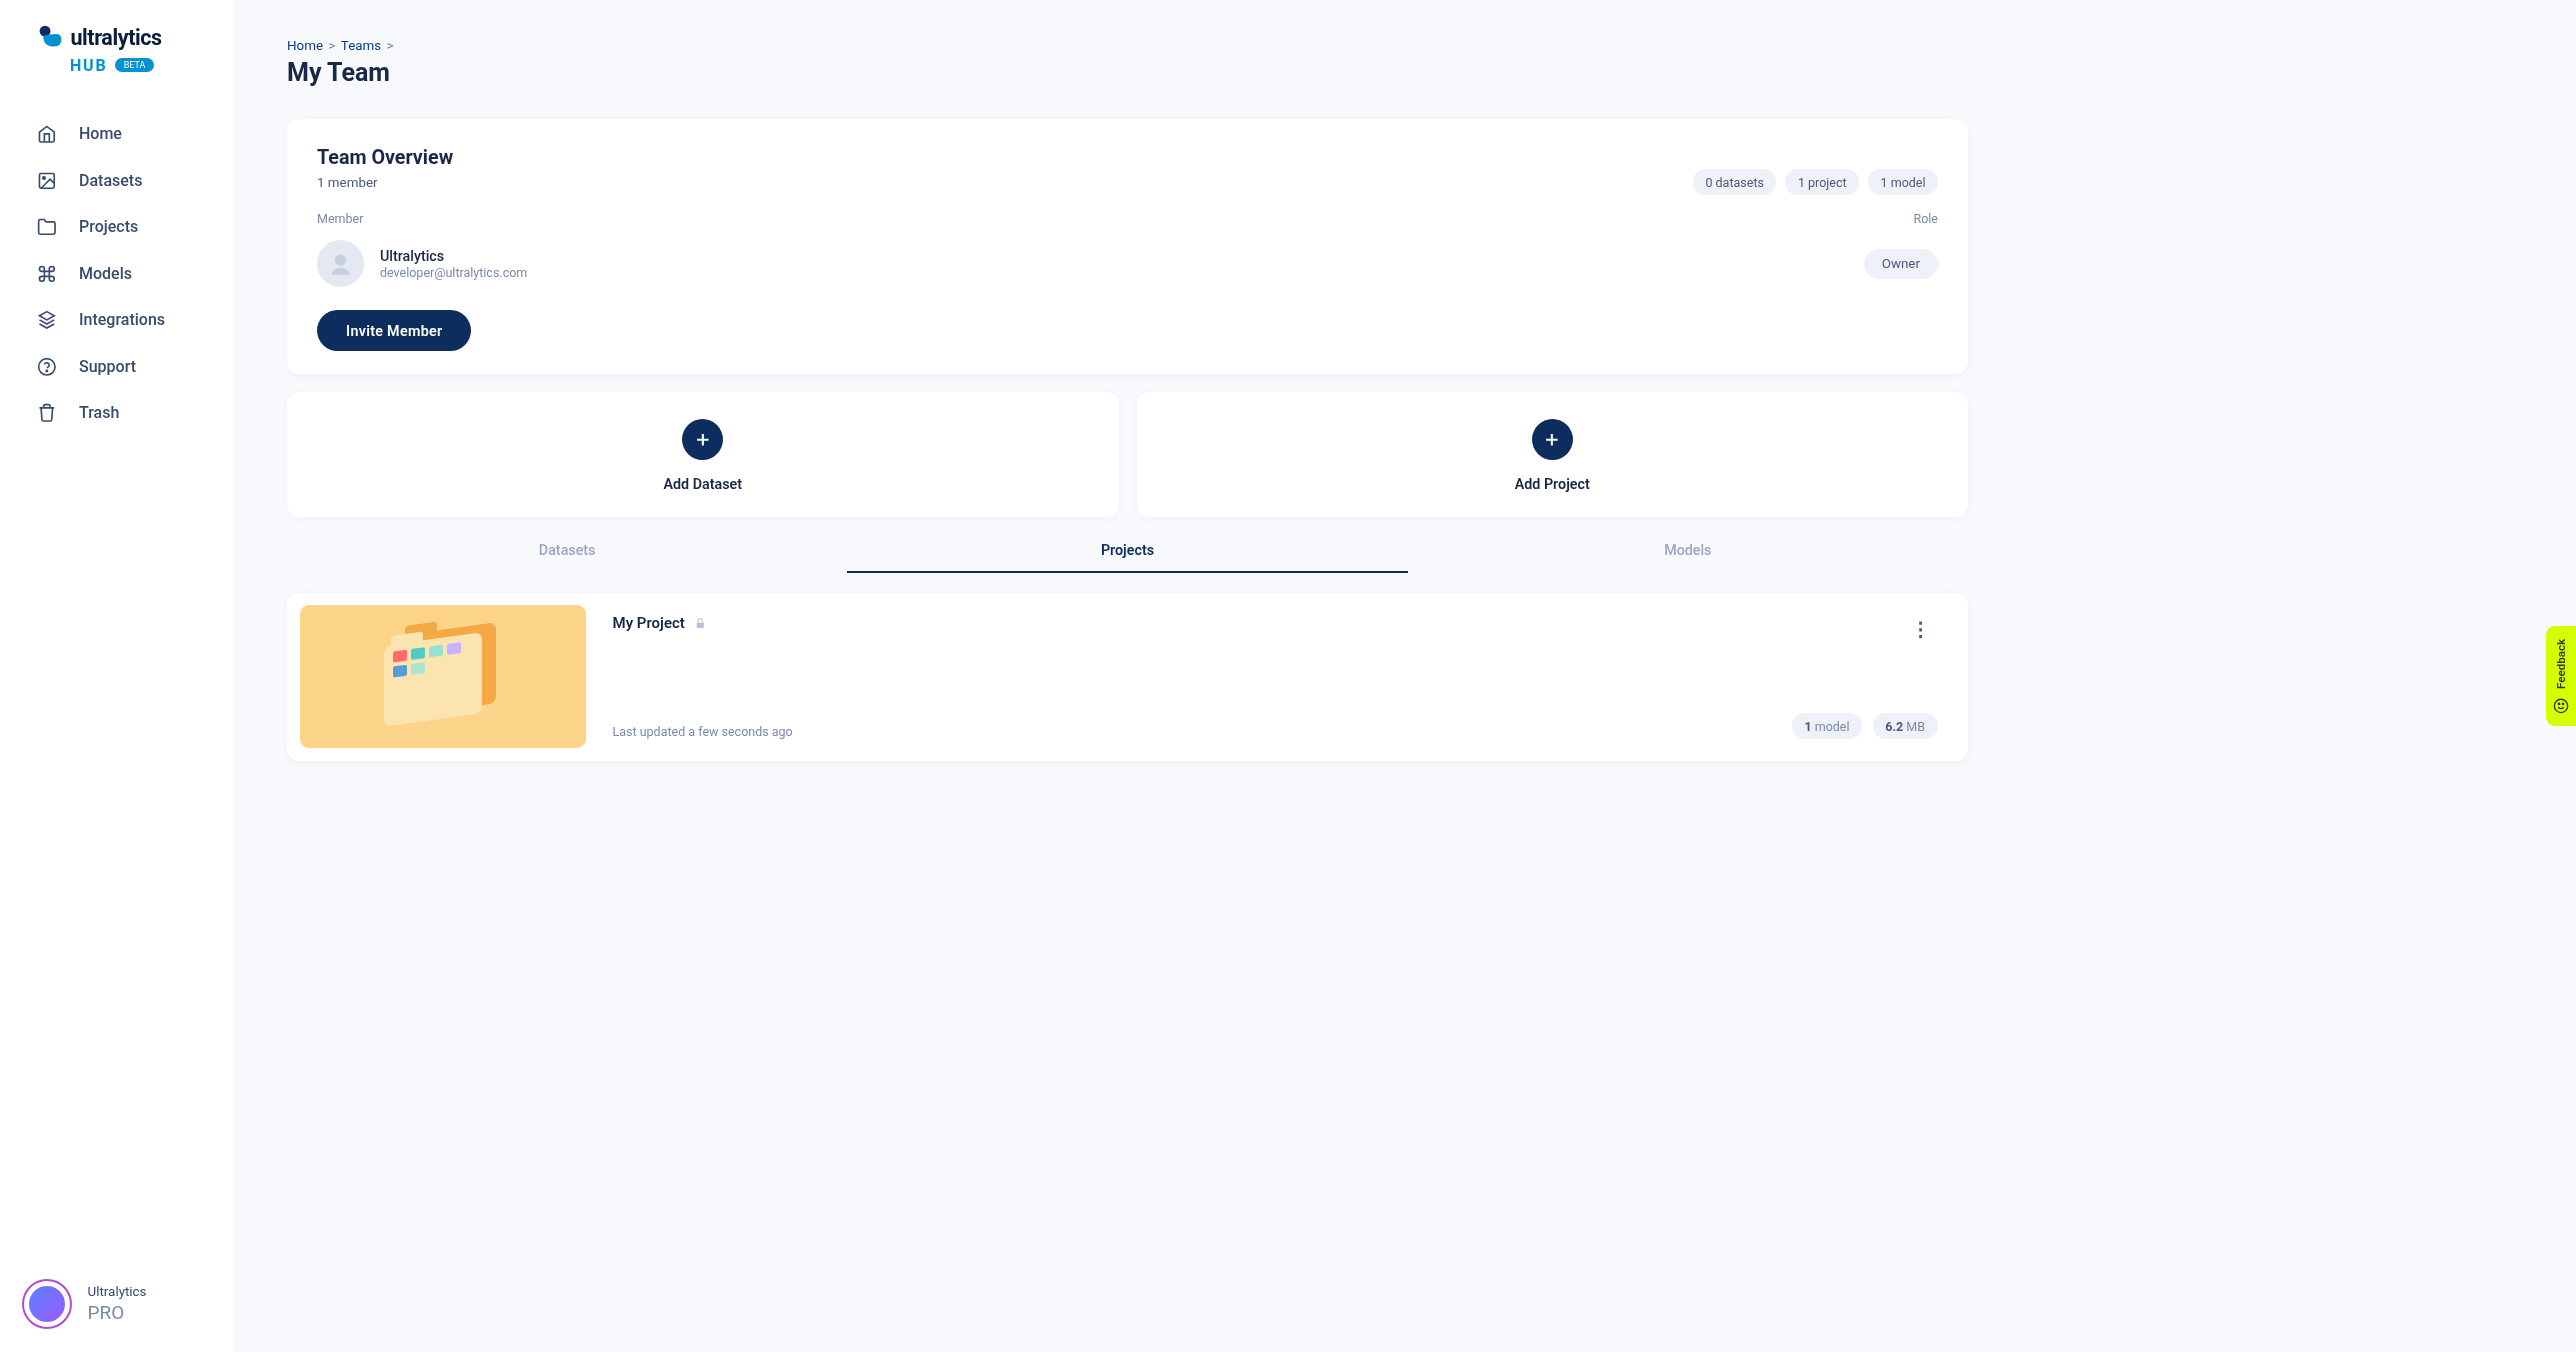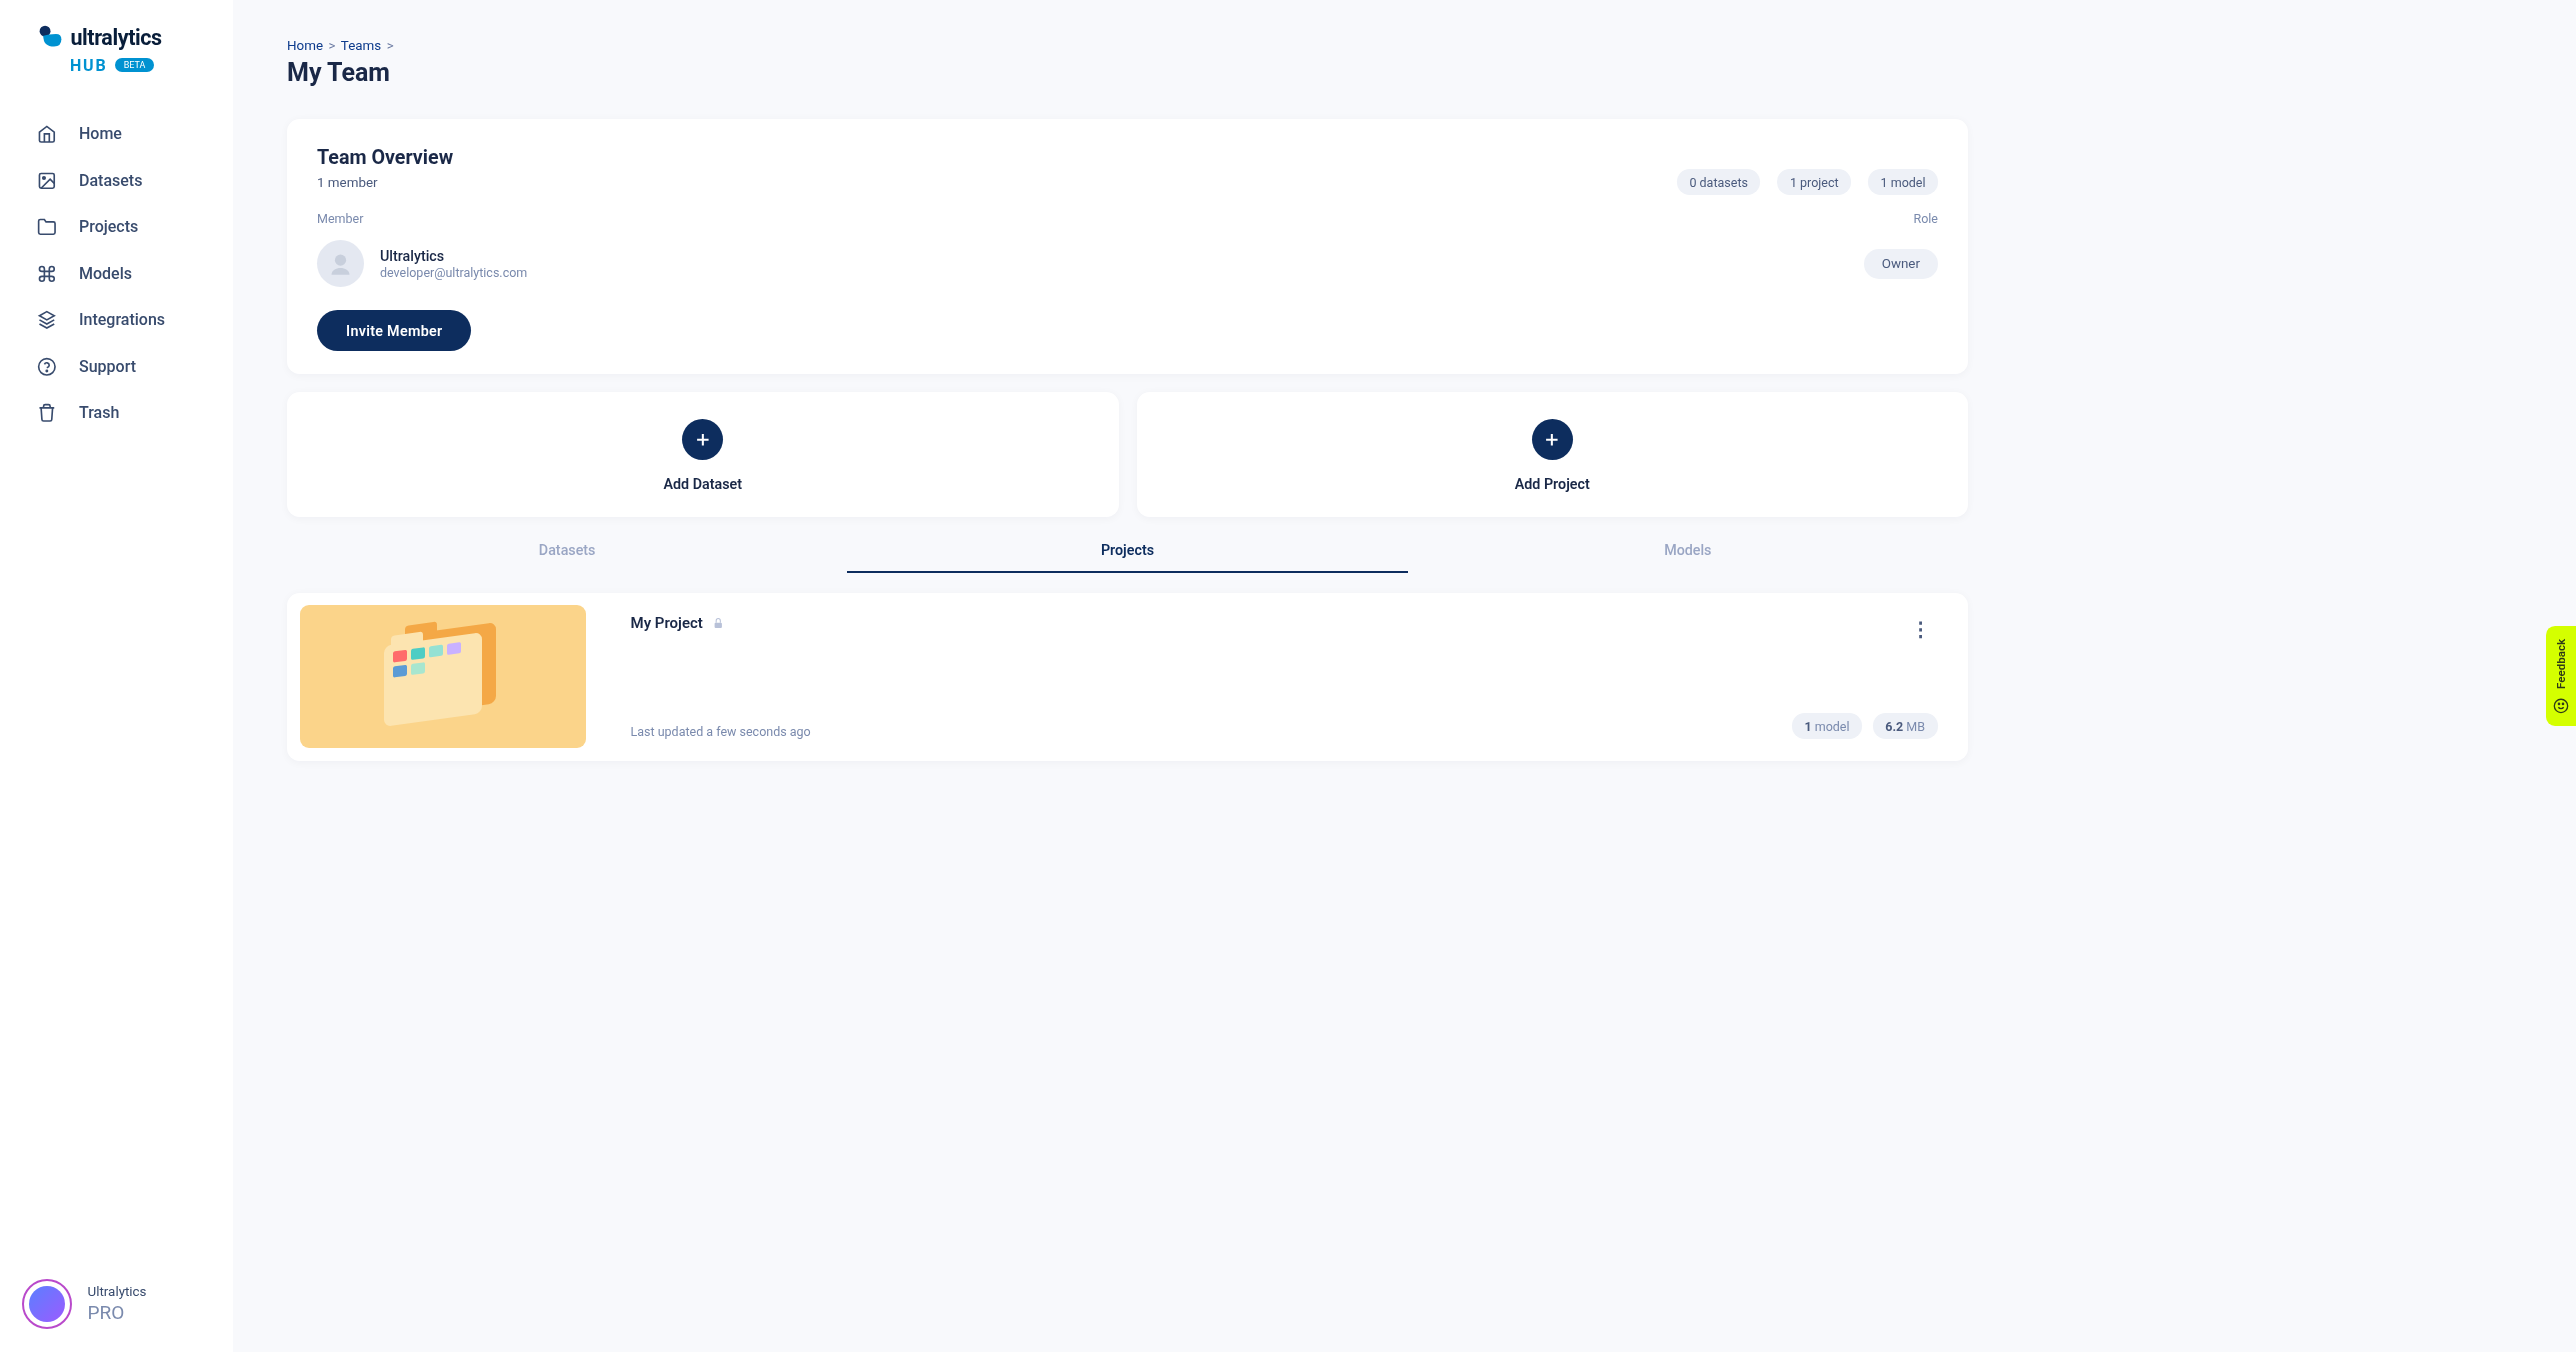--- a/index.html
+++ b/index.html
@@ -23,39 +23,39 @@
 .main{margin-left:233px;padding:38px 0 54px}
 .container{max-width:1789px;padding:0 54px}
 .breadcrumb{display:flex;gap:5.4px;font-size:13.4px;color:#0d3b8c;margin-bottom:5.4px}
 .breadcrumb span.sep{color:#6b7aa2}
 .page-title{font-size:25px;font-weight:700;color:#1a2847;margin-bottom:32px}
 .card{background:#fff;border-radius:12.5px;box-shadow:0 1.8px 9px rgba(10,30,60,.04)}
 .overview{padding:27px 30px 23px;margin-bottom:18px}
 .ov-title{font-size:19.7px;font-weight:700;color:#1a2847;}
 .ov-stats{display:flex;justify-content:space-between;align-items:center;margin-bottom:16px}
 .member-count{font-size:13.4px;color:#4a5a7d}
-.pill-row{display:flex;gap:17px}
+.pill-row{display:flex;gap:9px}
 .pill{background:#eef1f7;color:#4a5a7d;font-size:12.5px;padding:5.4px 12.5px;border-radius:12.5px}
 .table-head{display:flex;justify-content:space-between;font-size:12.5px;color:#7a8aad;margin-bottom:14.3px}
 .member-row{display:flex;align-items:center;justify-content:space-between;margin-bottom:23px}
 .member-info{display:flex;align-items:center;gap:16px}
 .member-avatar{width:47px;height:47px;border-radius:50%;background:#e4e8f1;display:flex;align-items:center;justify-content:center}
 .member-name{font-size:14.3px;color:#1a2847;font-weight:500}
 .member-email{font-size:12.5px;color:#7a8aad;margin-top:1.8px}
 .owner-pill{background:#eef1f7;color:#4a5a7d;font-size:13.4px;padding:7.2px 18px;border-radius:16px}
 .invite-row{display:flex;}
 .invite-btn{background:#0d2d5e;color:#fff;border:none;border-radius:21.5px;padding:12.5px 29px;font-size:14.3px;font-weight:600;cursor:pointer;letter-spacing:0.3px}
 .add-cards{display:flex;gap:18px;margin-bottom:12.5px}
 .add-card{flex:1;padding:27px 0 25px;display:flex;flex-direction:column;align-items:center;gap:16px;cursor:pointer}
 .plus-btn{width:41px;height:41px;border-radius:50%;background:#0d2d5e;display:flex;align-items:center;justify-content:center}
 .add-label{font-size:14.3px;font-weight:600;color:#1a2847}
 .tabs{display:flex;margin-bottom:19.7px}
 .tab{flex:1;text-align:center;padding:12.5px 0;font-size:14.3px;color:#9aa6c4;cursor:pointer;border-bottom:2.7px solid transparent;font-weight:500}
 .tab.active{color:#0d2d5e;border-bottom-color:#0d2d5e;font-weight:600}
-.project-card{display:flex;align-items:flex-start;padding:12.5px;gap:45px}
+.project-card{display:flex;align-items:flex-start;padding:12.5px;gap:27px}
 .proj-thumb{width:286px;height:143px;border-radius:9px;background:#fbd48a;display:flex;align-items:center;justify-content:center;flex-shrink:0;position:relative;overflow:hidden}
 .proj-body{flex:1;display:flex;flex-direction:column;justify-content:space-between;height:143px;padding:9px 0}
 .proj-title-row{display:flex;align-items:center;gap:9px}
 .proj-name{font-size:15px;font-weight:600;color:#1a2847}
 .proj-meta{font-size:12.5px;color:#7a8aad}
 .proj-right{display:flex;flex-direction:column;align-items:flex-end;justify-content:space-between;height:143px;padding:9px 18px 9px 0}
 .menu-dots{cursor:pointer;padding:3.6px 7.2px;color:#4a5a7d;font-size:19.7px;font-weight:700}
 .proj-pills{display:flex;gap:10.7px}
 .proj-pill{background:#eef1f7;color:#7a8aad;font-size:12.5px;padding:5.4px 12.5px;border-radius:12.5px}
 .proj-pill b{color:#4a5a7d;font-weight:700}

